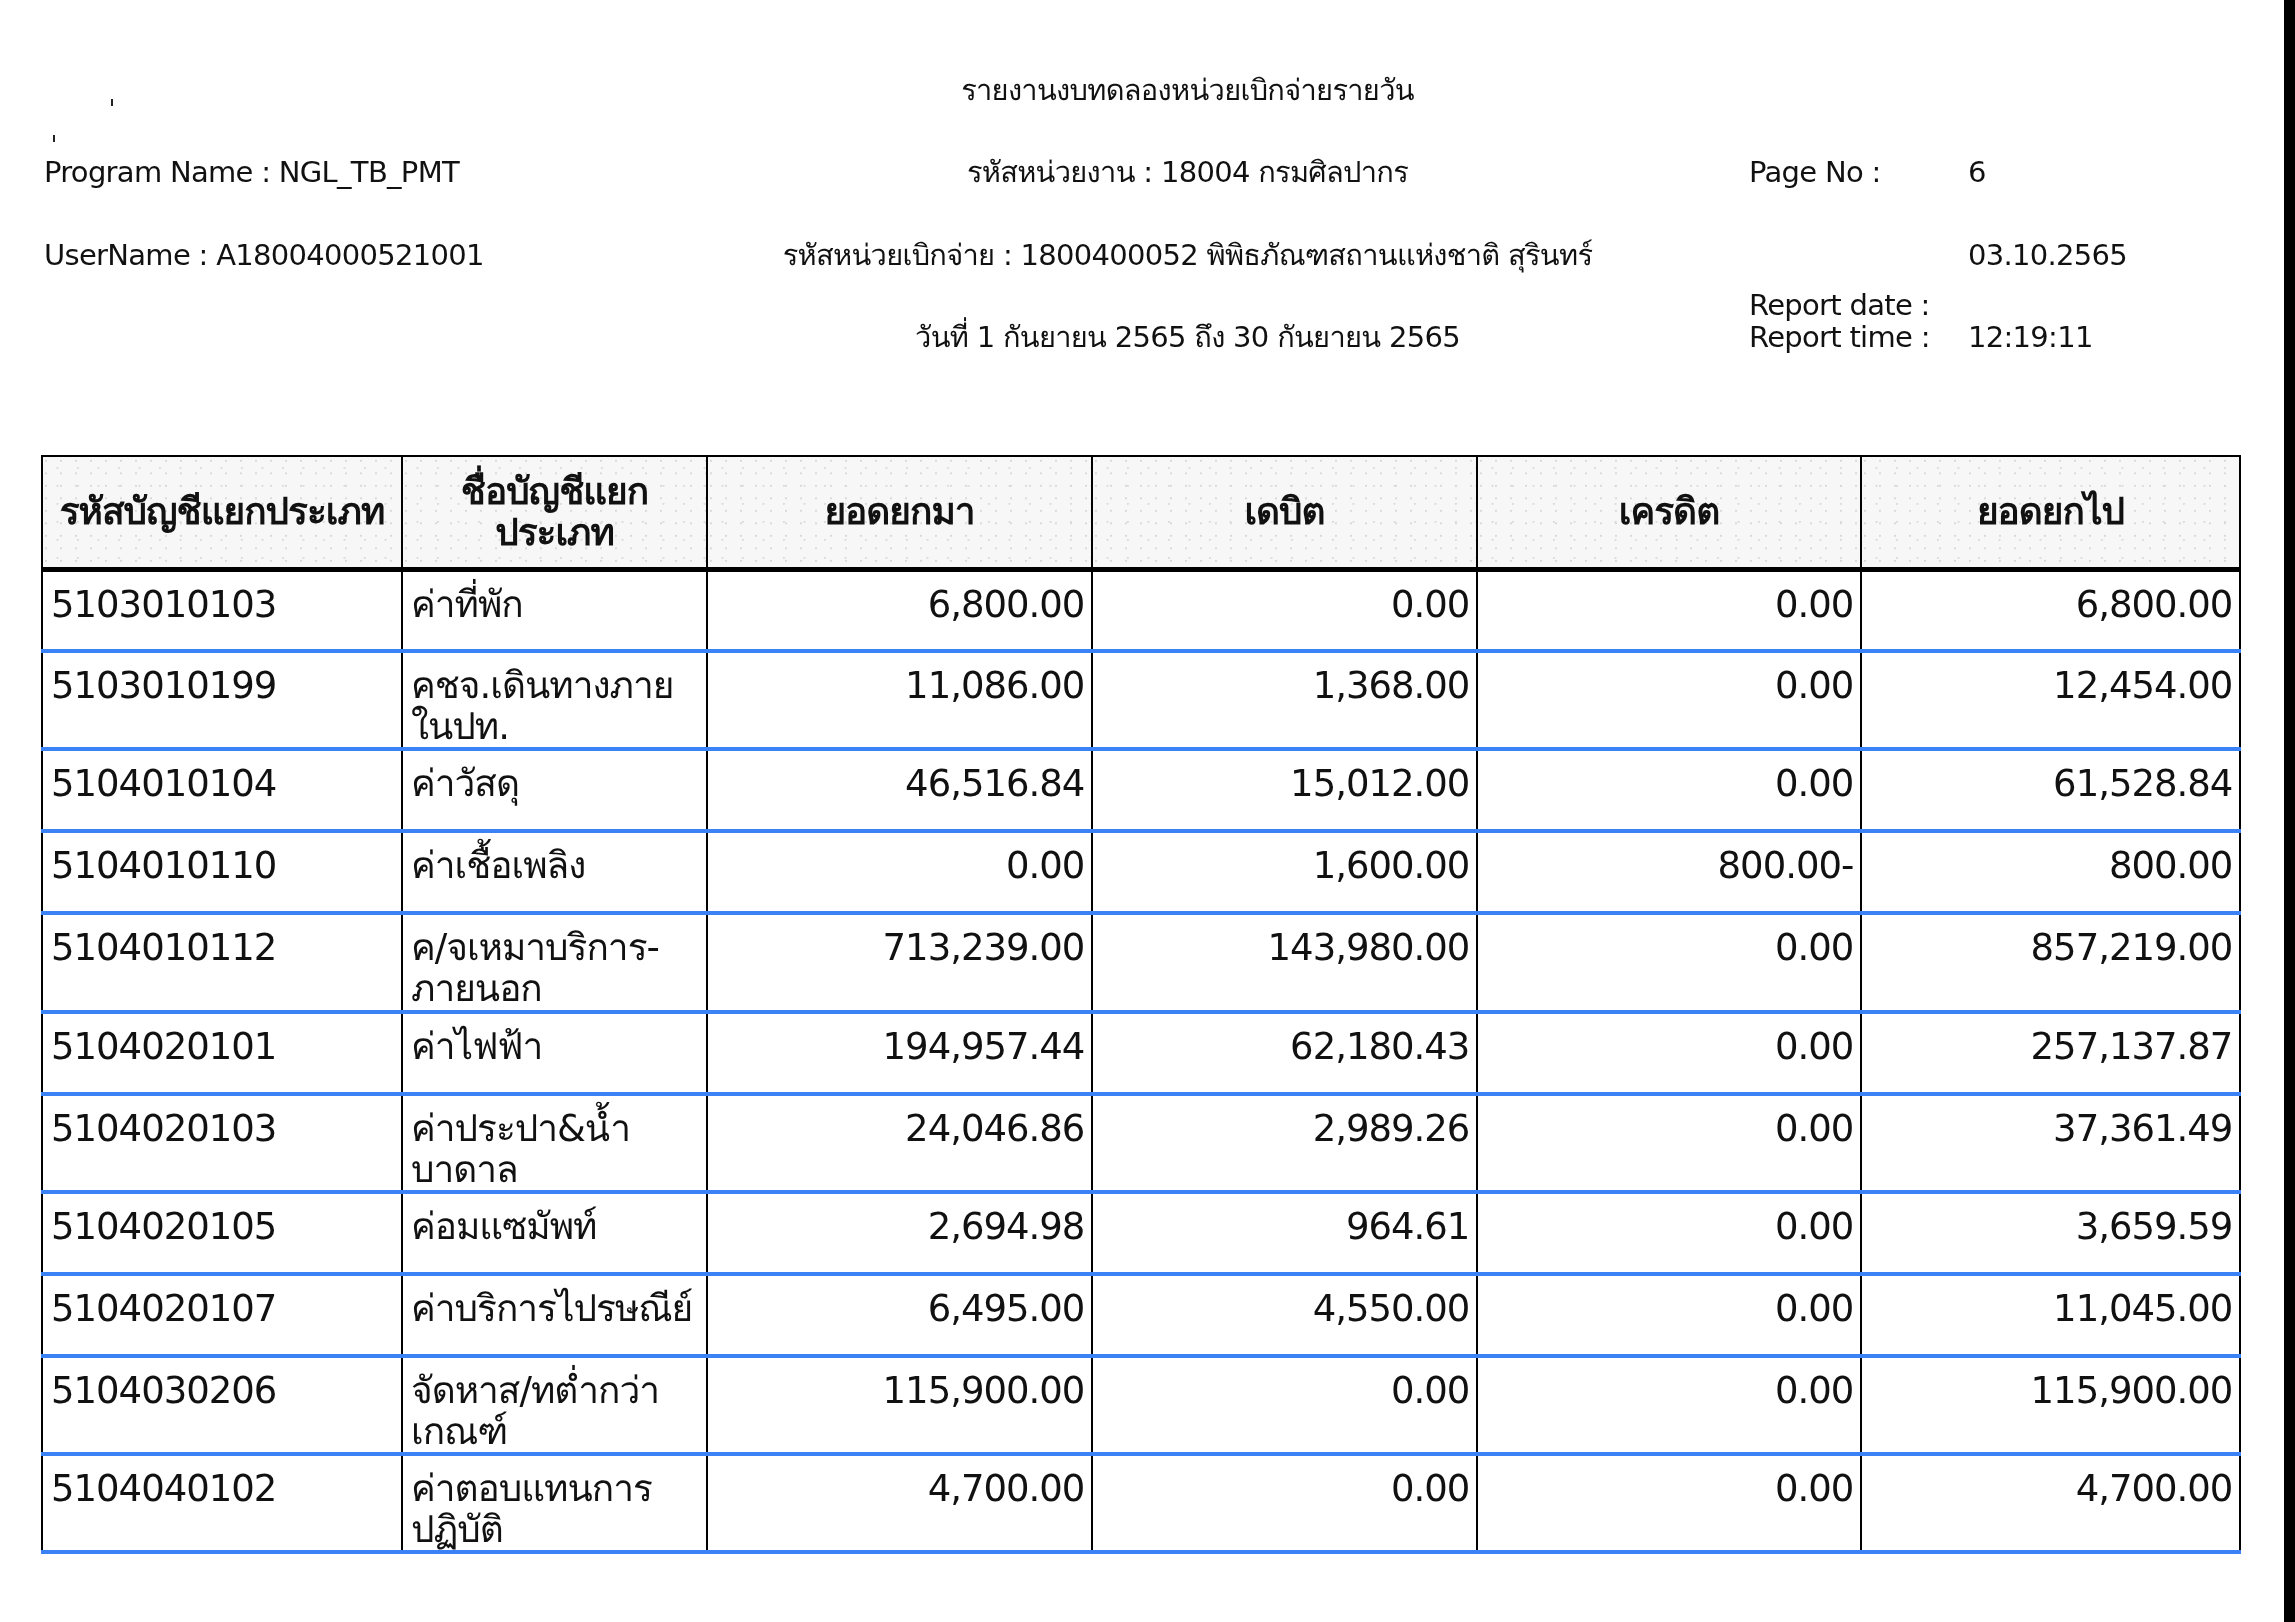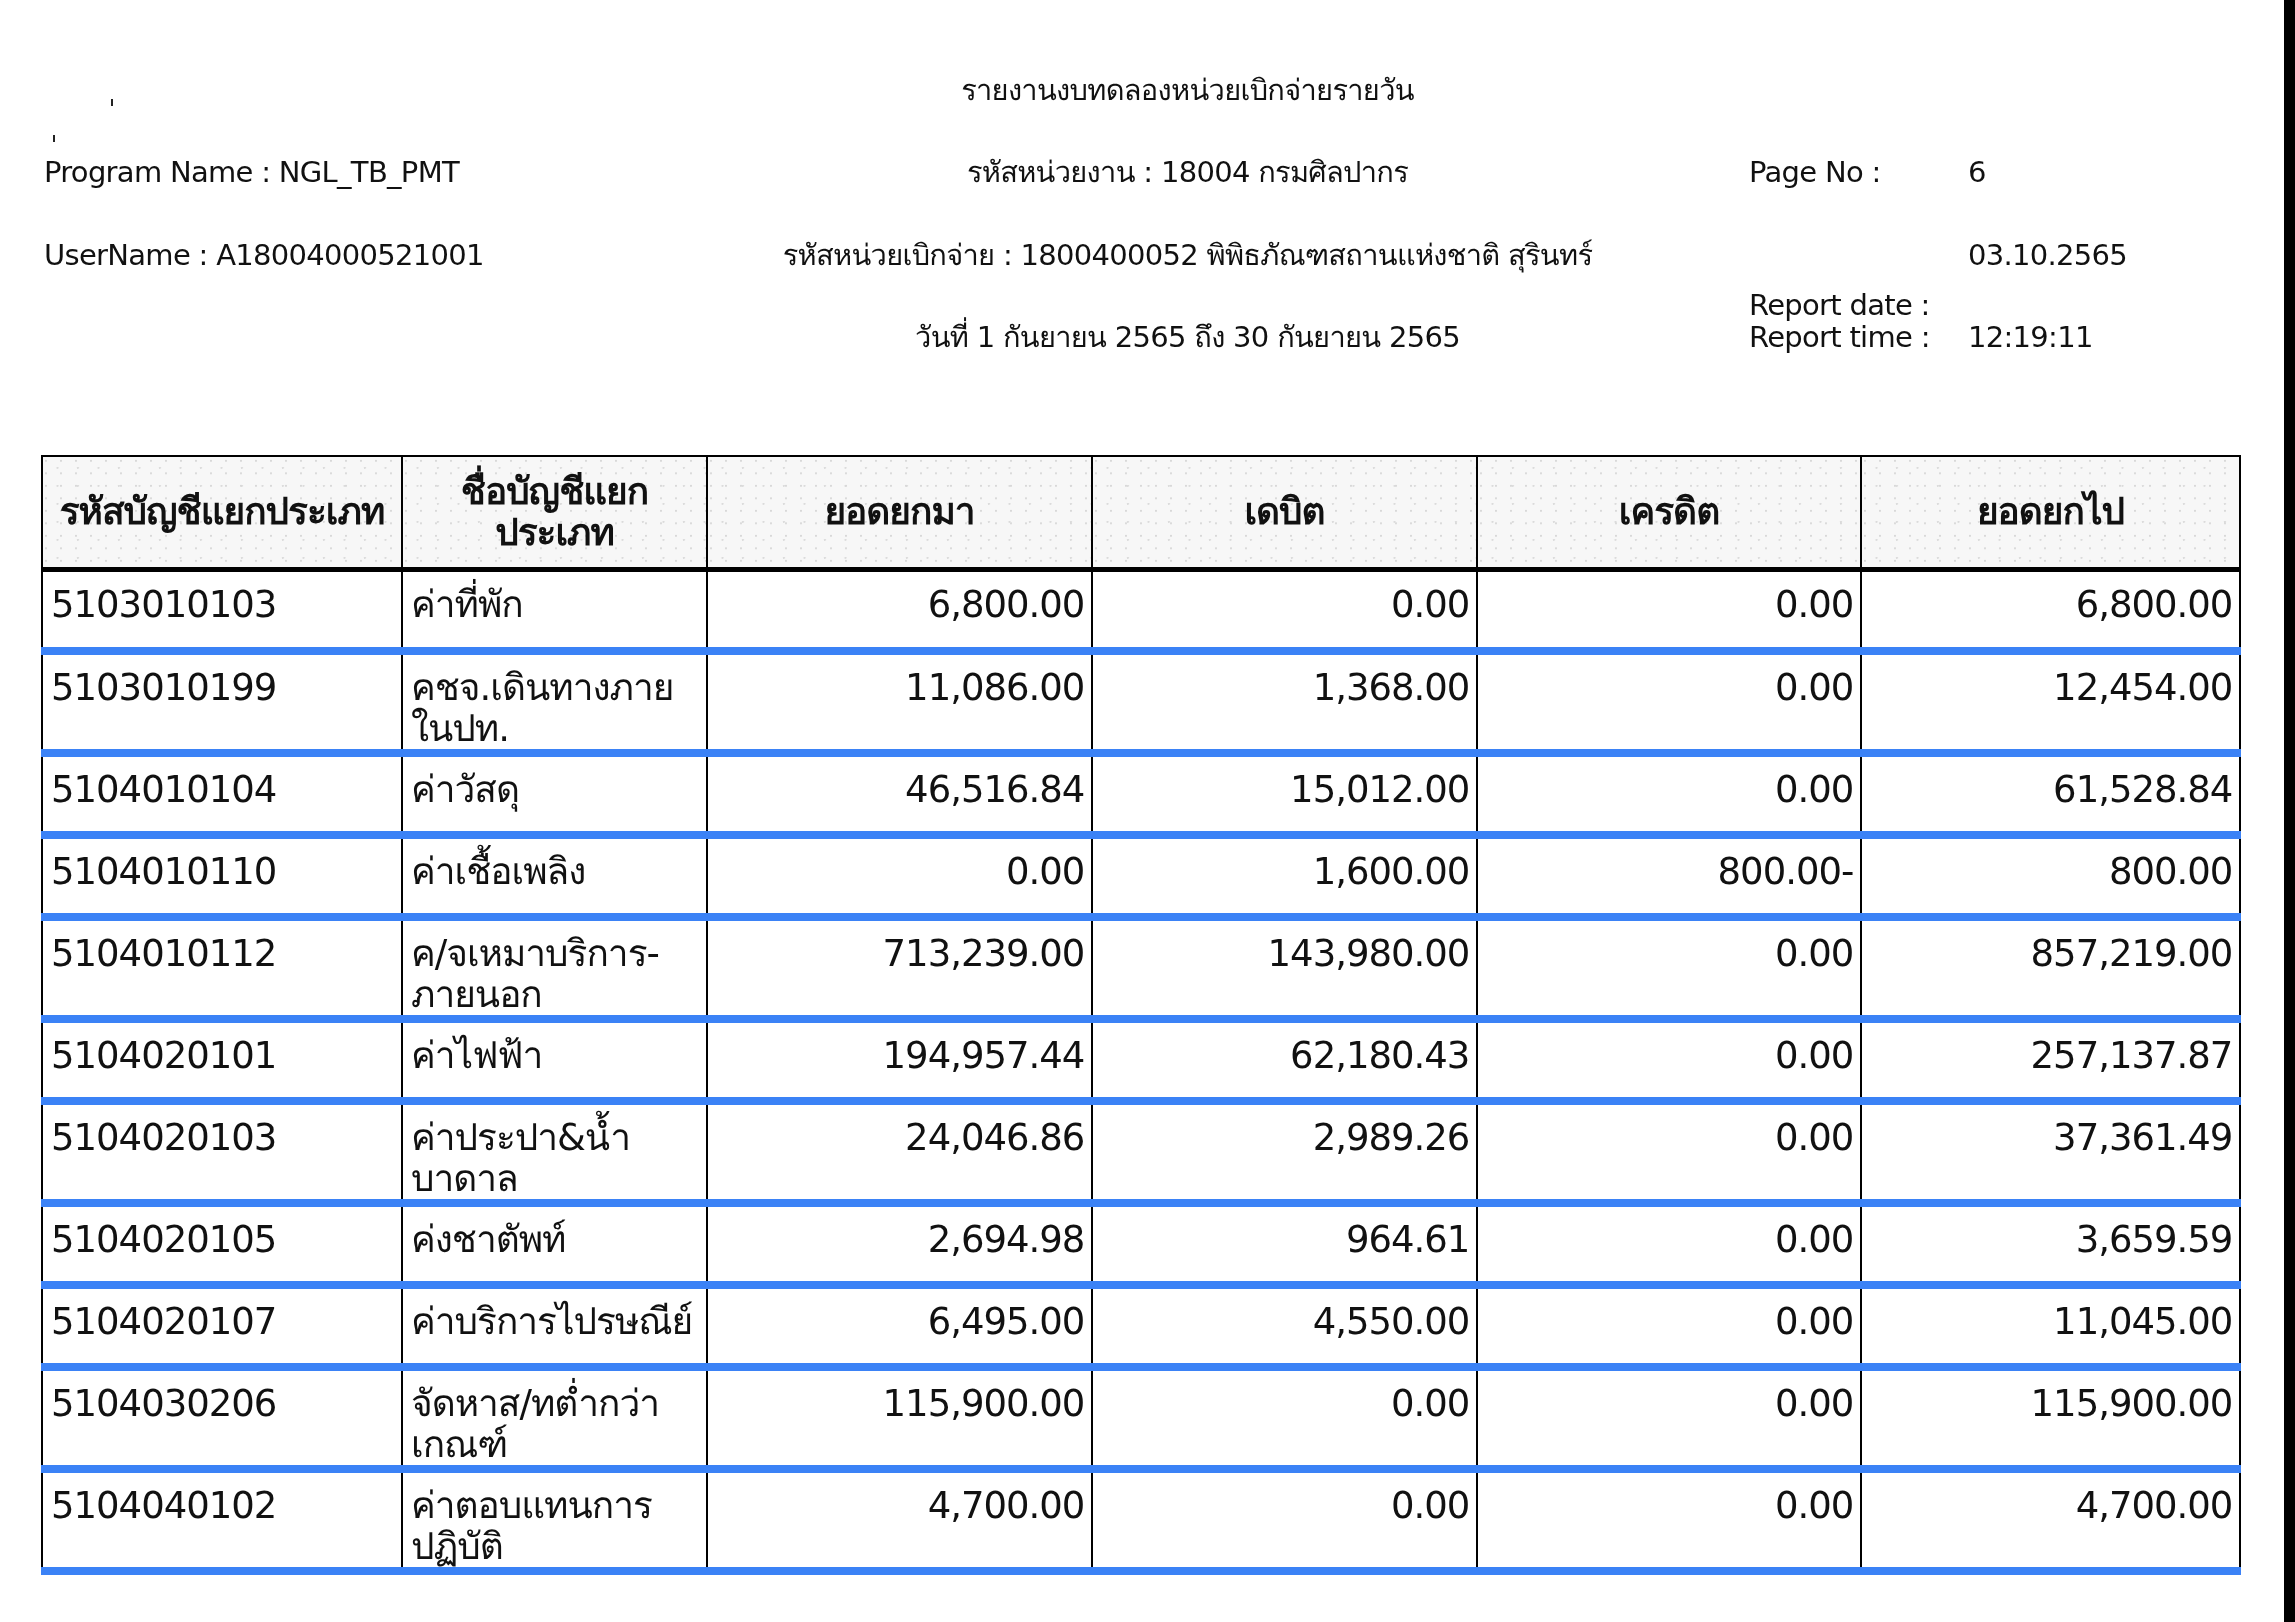--- a/index.html
+++ b/index.html
@@ -29,21 +29,21 @@
     font-weight: bold; padding: 0;
     background: #f7f7f7;
     background-image:
       radial-gradient(circle at 20% 30%, #d8d8d8 0.7px, transparent 1.3px),
       radial-gradient(circle at 70% 60%, #d8d8d8 0.7px, transparent 1.3px);
     background-size: 15px 12.5px, 20.5px 18px;
   }
   table.report thead tr { border-bottom: 5.3px solid #000; }
   table.report tbody td { height: 82px; }
   table.report tbody tr.tall td { height: 99px; }
-  table.report tbody tr { border-bottom: 8px solid #3b82f6; padding-left: 24px; }
+  table.report tbody tr { border-bottom: 4px solid #3b82f6; padding-left: 24px; }
   td.num { text-align: right; padding-right: 9.2px; }
   td.code { padding-left: 10.6px; }
 </style>
 </head>
 <body>
 
 <div class="page">
   <span class="scan-mark" style="left:111px;top:99px;"></span>
   <span class="scan-mark" style="left:53px;top:135px;"></span>
   <div class="scan-edge"></div>
@@ -138,21 +138,21 @@
       <tr>
         <td class="code">5104020103</td>
         <td>ค่าประปา&amp;น้ำบาดาล</td>
         <td class="num">24,046.86</td>
         <td class="num">2,989.26</td>
         <td class="num">0.00</td>
         <td class="num">37,361.49</td>
       </tr>
       <tr>
         <td class="code">5104020105</td>
-        <td>ค่งชาตัพท์</td>
+        <td>ค่อมแซมัพท์</td>
         <td class="num">2,694.98</td>
         <td class="num">964.61</td>
         <td class="num">0.00</td>
         <td class="num">3,659.59</td>
       </tr>
       <tr>
         <td class="code">5104020107</td>
         <td>ค่าบริการไปรษณีย์</td>
         <td class="num">6,495.00</td>
         <td class="num">4,550.00</td>

